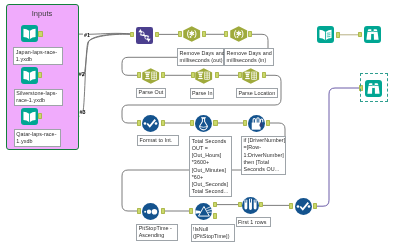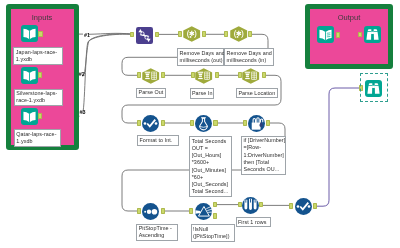--- a/index.html
+++ b/index.html
@@ -1,21 +1,21 @@
 <!DOCTYPE html>
 <html><head>
 <meta charset="utf-8">
 <style>
   html,body{margin:0;padding:0;}
   body{width:400px;height:248px;background:#ffffff;
        font-family:"Liberation Sans",sans-serif;overflow:hidden;position:relative;}
   #stage{position:absolute;left:0;top:0;width:400px;height:248px;}
   .wires{position:absolute;left:0;top:0;width:400px;height:248px;pointer-events:none;}
-  .cbox{position:absolute;box-sizing:border-box;background:#ec4899;
-        border:5px solid #15803d;border-radius:3px;}
+  .cbox{position:absolute;box-sizing:border-box;background:#f0abfc;
+        border:1px solid #15803d;border-radius:3px;}
   .ctitle{position:absolute;left:0;right:0;top:4px;text-align:center;
         font-size:7.5px;color:#3d3d3d;}
   .node{position:absolute;line-height:0;}
   .lbl{position:absolute;box-sizing:border-box;border:0.6px solid #9ea4a9;
        background:#ffffff;color:#2e2e2e;font-size:5.4px;line-height:7.2px;
        padding:0.6px 1.4px;white-space:pre;letter-spacing:0.06px;}
   .hash{position:absolute;font-size:5.4px;color:#111;font-weight:bold;}
   .selbox{position:absolute;box-sizing:border-box;border:1px dashed #2f9e8f;}
   svg{display:block;overflow:visible;}
 </style>
@@ -164,23 +164,20 @@
         <path d="M260.9 205.4 L290.9 205.4" stroke="#6e6e6e"></path>
         <path d="M314.9 206.2 L323 206.2 Q329 206.2 329 200.2 L329 94 Q329 88 335 88 L361 88" stroke="#5b4b9e"></path>
         <path d="M337.7 34.8 L359.6 34.8" stroke="#b0a878"></path>
       </g>
   </svg>
 
   <div class="cbox" style="left:5.5px;top:3.5px;width:73px;height:146px;">
     <div class="ctitle">Inputs</div>
   </div>
 
-  <div class="cbox" style="left:305px;top:3.5px;width:88px;height:65px;">
-    <div class="ctitle">Output</div>
-  </div>
 
   <div id="nodes">
       <div class="anchor" style="position: absolute; left: 38.4px; top: 31.2px; width: 4.2px; height: 5.8px; background: rgb(202, 216, 106); border: 0.4px solid rgb(174, 185, 78); border-radius: 0.8px; box-sizing: border-box;"></div>
       <div class="node" style="left: 20.7px; top: 25.4px; width: 17px; height: 17px;">
         <svg width="17" height="17">
           <use href="#ic-input-data" width="17" height="17"></use>
         </svg>
       </div>
       <div class="lbl" style="left: 13.4px; top: 47.4px; width: 49.6px; min-height: 15.5px;">Japan-laps-race-
 1.yxdb</div>

